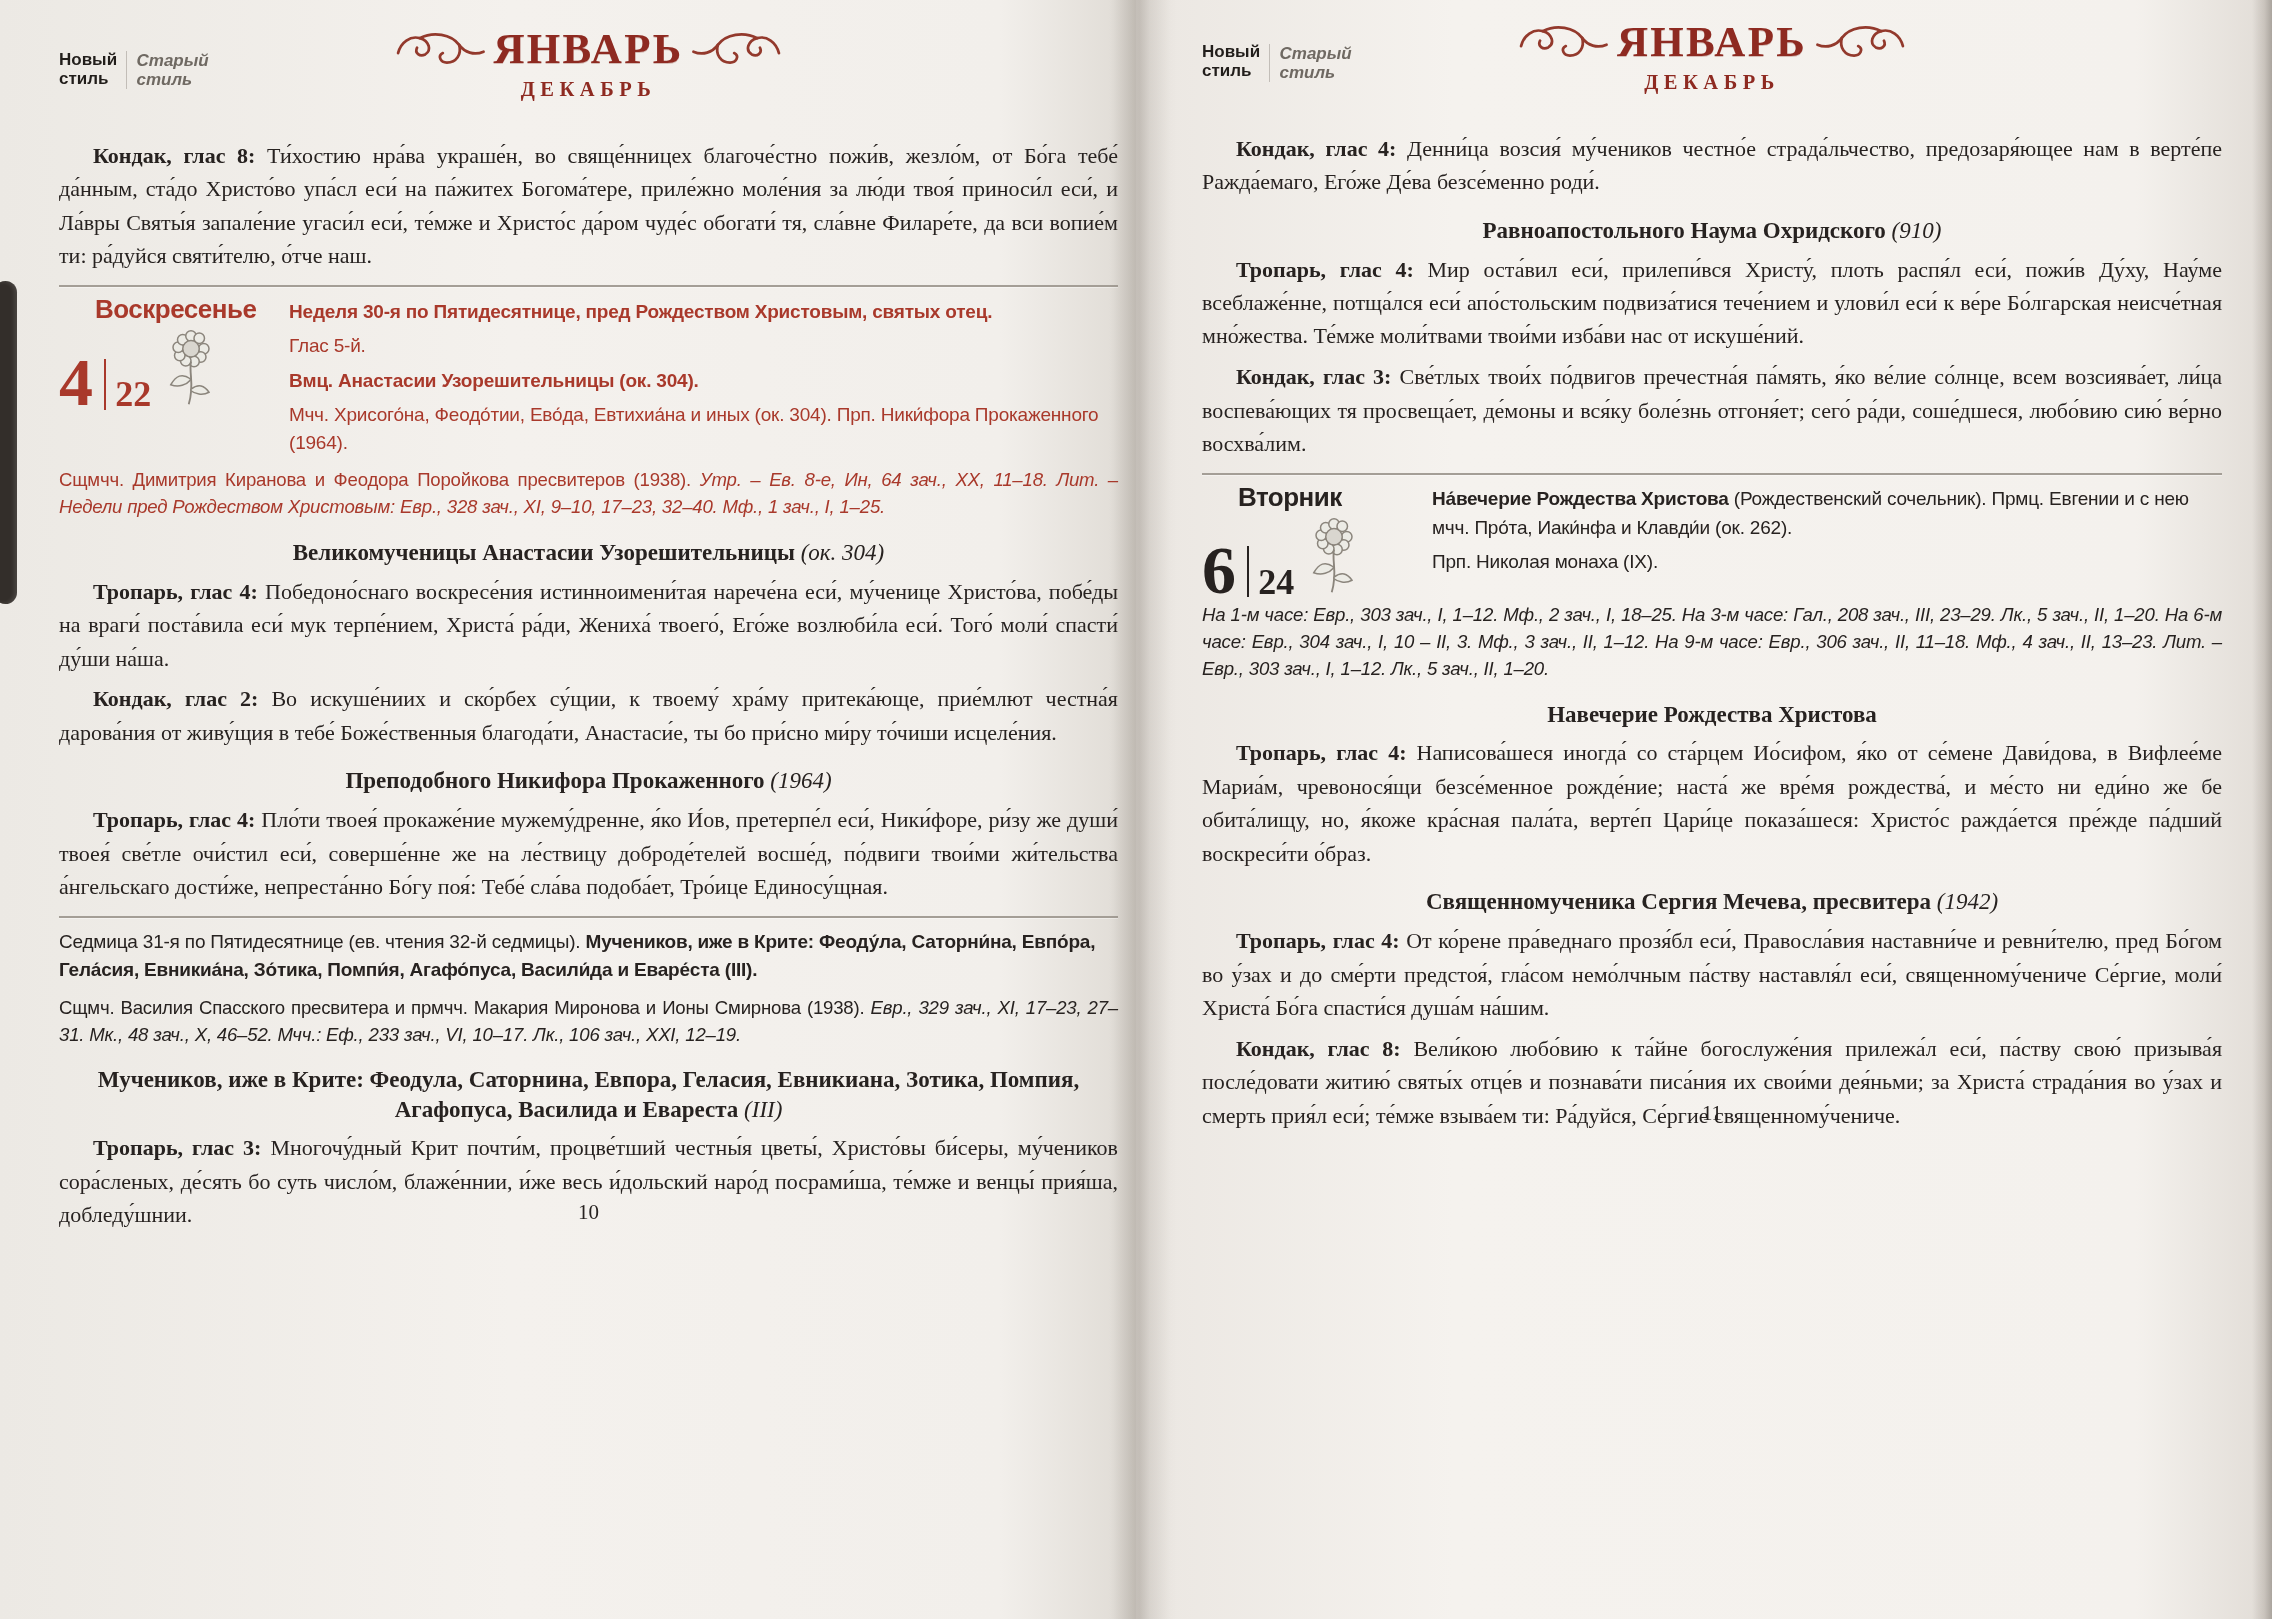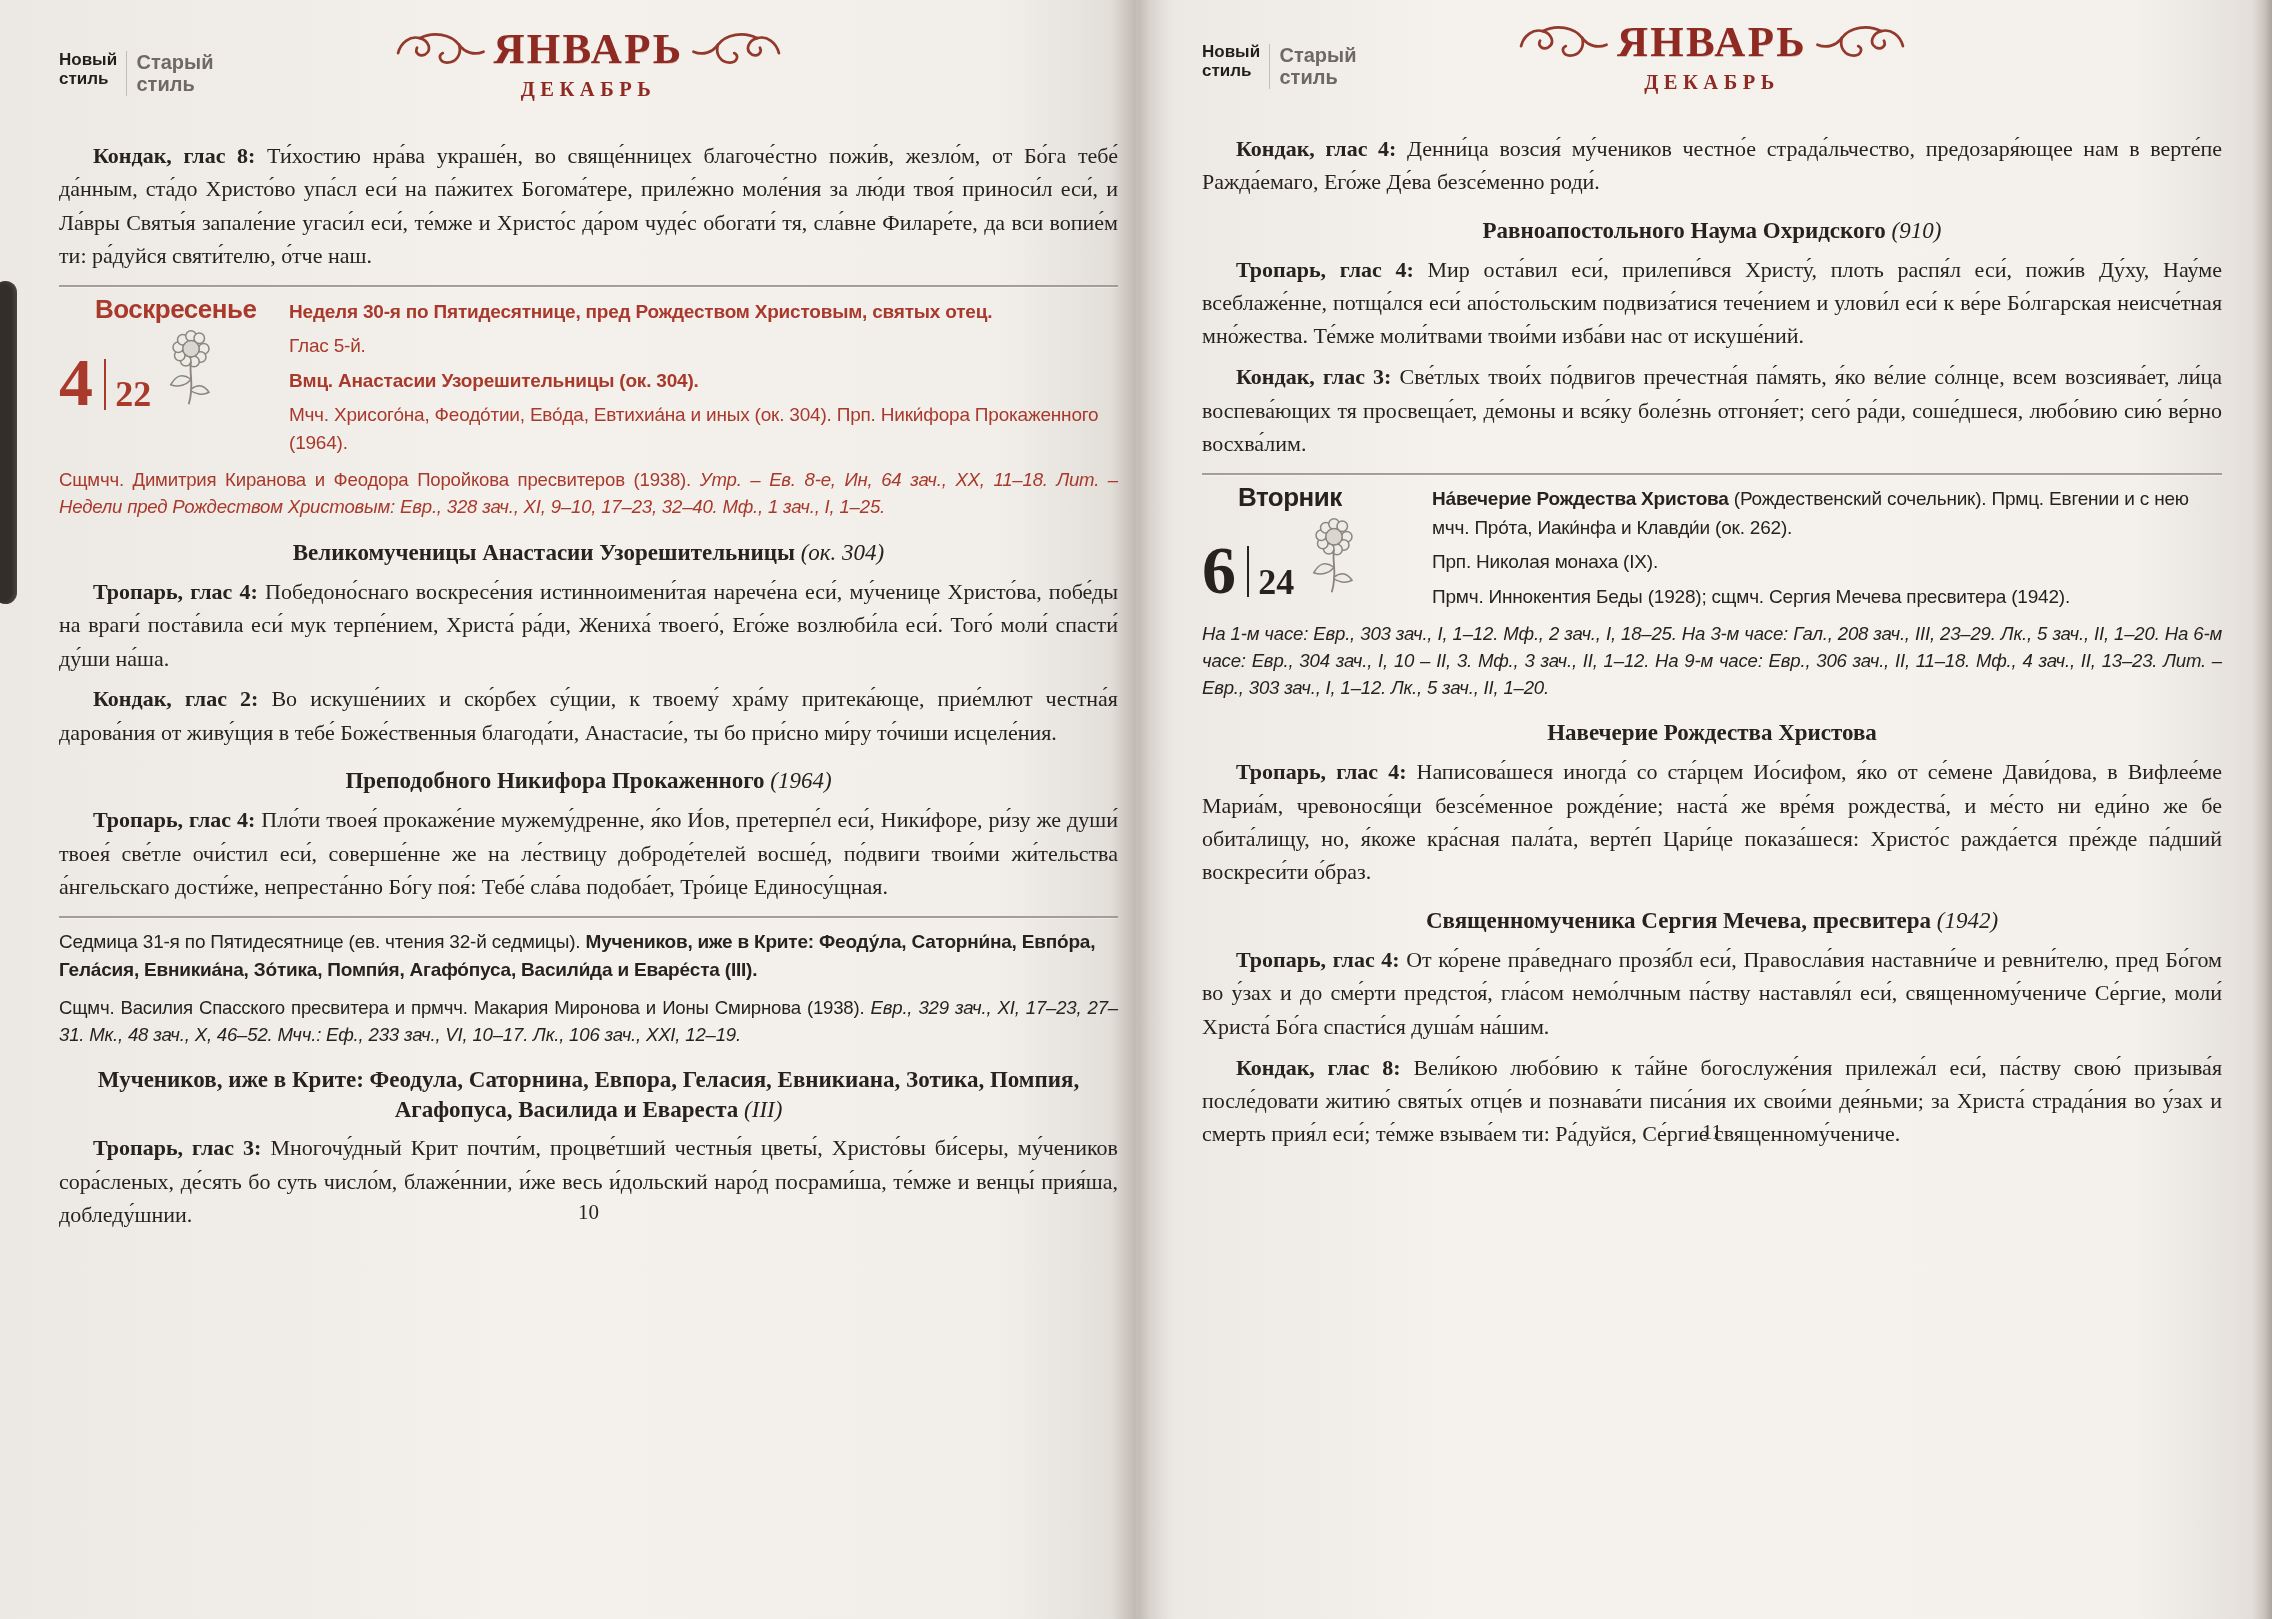--- a/index.html
+++ b/index.html
@@ -23,21 +23,21 @@
   .content{position:absolute;}
   .left .content{left:59px;top:23.6px;width:1059px;}
   .right .content{left:66px;top:16.4px;width:1020px;}
 
   
   .pg-header{position:relative;height:108px;}
   .mini{position:absolute;left:0;top:26px;display:flex;align-items:flex-start;
     font-family:"Liberation Sans",sans-serif;}
   .mini-col{line-height:1.12;}
   .mini-col.new{font-weight:700;font-size:17px;color:#221e1b;}
-  .mini-col.old{font-weight:700;font-size:20px;color:#6f6962;padding-top:1.4px;}
+  .mini-col.old{font-weight:700;font-size:17px;color:#6f6962;padding-top:1.4px;font-style:italic;}
   .mini-sep{width:1.4px;background:#8d878074;align-self:stretch;margin:1.8px 9px 0 9px;}
   .title-wrap{text-align:center;padding-top:0.9px;}
   .month{font-weight:700;font-size:43px;letter-spacing:2.3px;color:#8e2a21;
     display:inline-block;vertical-align:middle;text-shadow:0 0.5px 0 rgba(120,30,20,.25);}
   .flourish{display:inline-block;vertical-align:middle;margin:0 2.7px;}
   .fl-right{transform:scaleX(-1);}
   .prev-month{font-weight:700;font-size:20.5px;letter-spacing:5.5px;color:#8e2a21;margin-top:4.5px;}
 
   
   .prayer{font-size:22px;line-height:1.52;text-align:justify;text-indent:34px;
@@ -254,21 +254,20 @@
                     <path d="M39 70 C 28 62 20 66 13 78 C 24 82 34 78 39 72 Z"></path>
                     <path d="M40 84 C 50 76 58 79 64 88 C 55 93 45 90 40 86 Z"></path>
                   </g>
                 </svg>
             </span>
           </div>
         </div>
         <div class="day-info">
           <div><span class="b">На́вечерие Рождества Христова</span><span> (Рождественский сочельник). Прмц. Евгении и с нею мчч. Про́та, Иаки́нфа и Клавди́и (ок. 262).</span></div>
           <div>Прп. Николая монаха (IX).</div>
-          <div>Прмч. Иннокентия Беды (1928); сщмч. Сергия Мечева пресвитера (1942).</div>
         </div>
       </div>
 
       <p class="readings it">На 1-м часе: Евр., 303 зач., I, 1–12. Мф., 2 зач., I, 18–25. На 3-м часе: Гал., 208 зач., III, 23–29. Лк., 5 зач., II, 1–20. На 6-м часе: Евр., 304 зач., I, 10 – II, 3. Мф., 3 зач., II, 1–12. На 9-м часе: Евр., 306 зач., II, 11–18. Мф., 4 зач., II, 13–23. Лит. – Евр., 303 зач., I, 1–12. Лк., 5 зач., II, 1–20.</p>
 
       <h3 class="heading"><span>Навечерие Рождества Христова</span></h3>
       <p class="prayer"><span class="lead">Тропарь, глас 4:</span><span> Написова́шеся иногда́ со ста́рцем Ио́сифом, я́ко от се́мене Дави́дова, в Вифлее́ме Мариа́м, чревонося́щи безсе́менное рожде́ние; наста́ же вре́мя рождества́, и ме́сто ни еди́но же бе обита́лищу, но, я́коже кра́сная пала́та, верте́п Цари́це показа́шеся: Христо́с ражда́ется пре́жде па́дший воскреси́ти о́браз.</span></p>
 
       <h3 class="heading"><span>Священномученика Сергия Мечева, пресвитера</span> <span class="era">(1942)</span></h3>
       <p class="prayer"><span class="lead">Тропарь, глас 4:</span><span> От ко́рене пра́веднаго прозя́бл еси́, Правосла́вия наставни́че и ревни́телю, пред Бо́гом во у́зах и до сме́рти предстоя́, гла́сом немо́лчным па́ству наставля́л еси́, священному́чениче Се́ргие, моли́ Христа́ Бо́га спасти́ся душа́м на́шим.</span></p>

